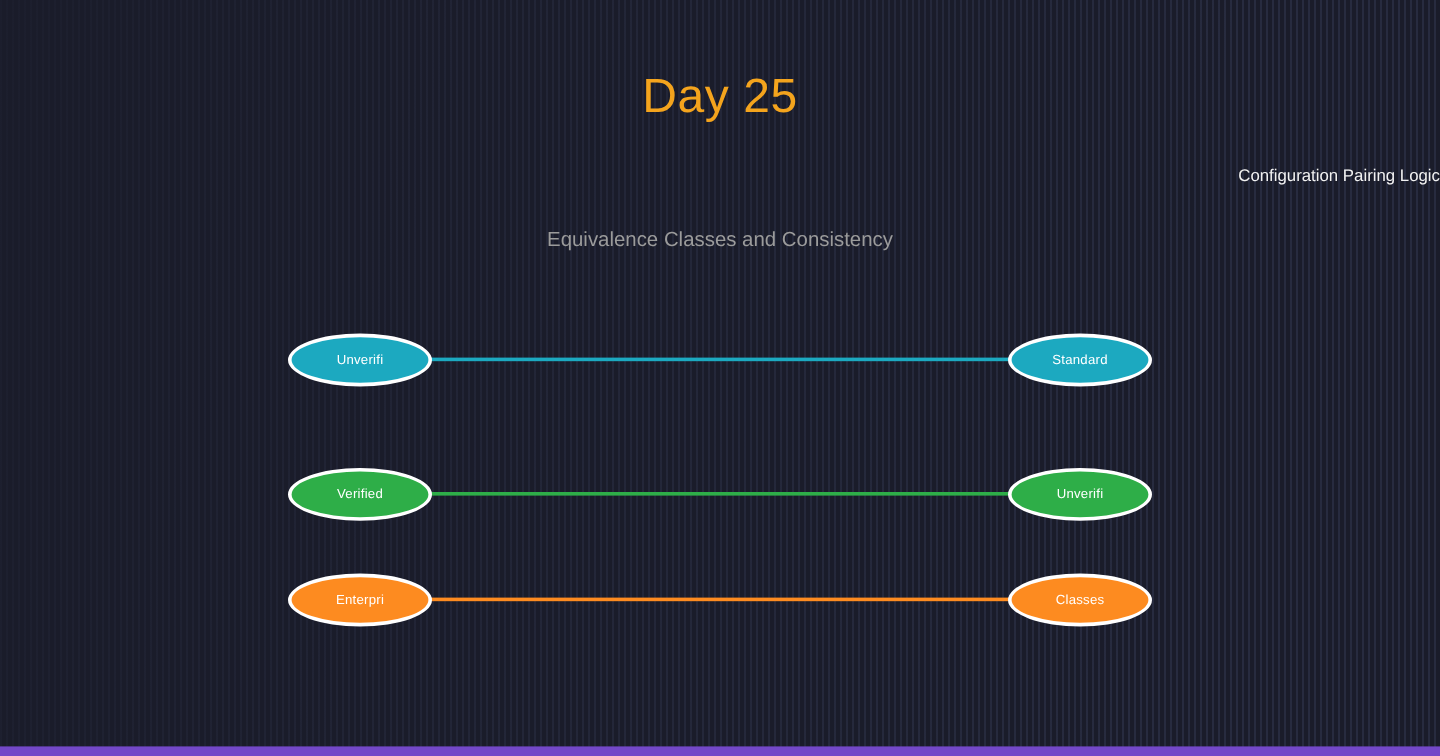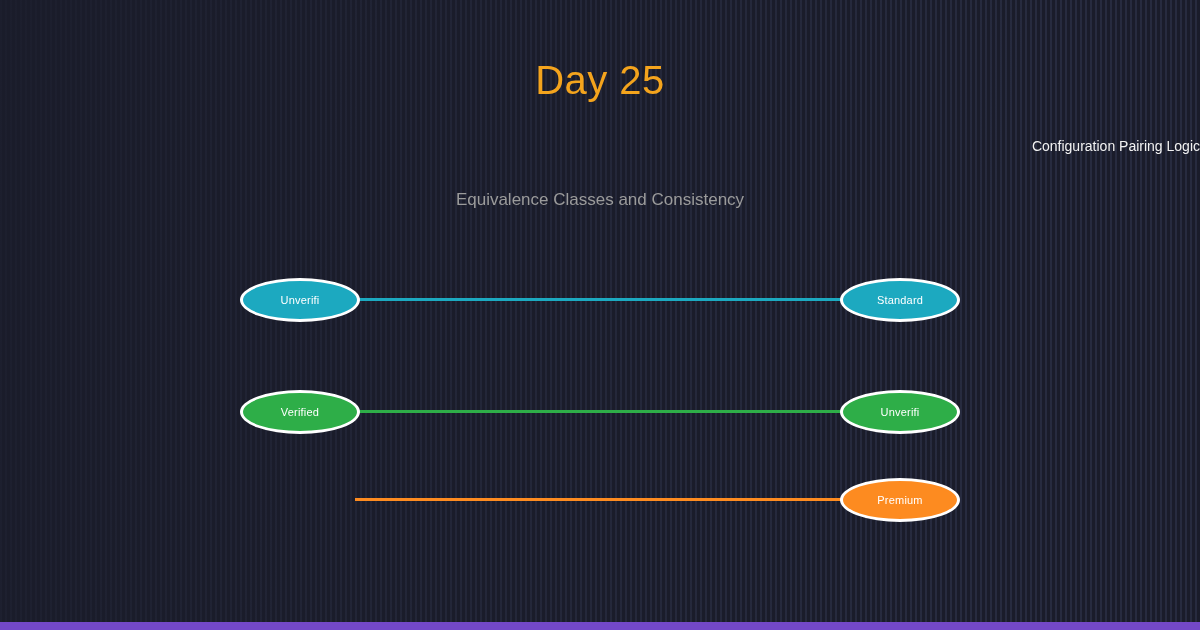--- a/index.html
+++ b/index.html
@@ -122,21 +122,24 @@
     <div class="node left" style="background: rgb(46, 174, 72);">
       <span class="node-label">Verified</span>
     </div>
     <div class="node right" style="background: rgb(46, 174, 72); align-items: center;">
       <span class="node-label">Unverifi</span>
     </div>
   </div>
 
   <div class="pair-row" style="top: 478px;">
     <div class="connector" style="background: rgb(253, 139, 32);"></div>
+    <div class="node left" style="background: rgb(253, 139, 32);">
+      <span class="node-label">Enterpri</span>
+    </div>
     <div class="node right" style="background: rgb(253, 139, 32);">
-      <span class="node-label">Premium</span>
+      <span class="node-label">Classes</span>
     </div>
   </div>
 </div>
 
   <div class="footer-bar" style="background: rgb(115, 72, 200);"></div>
 
 </div>
 
 </body></html>

